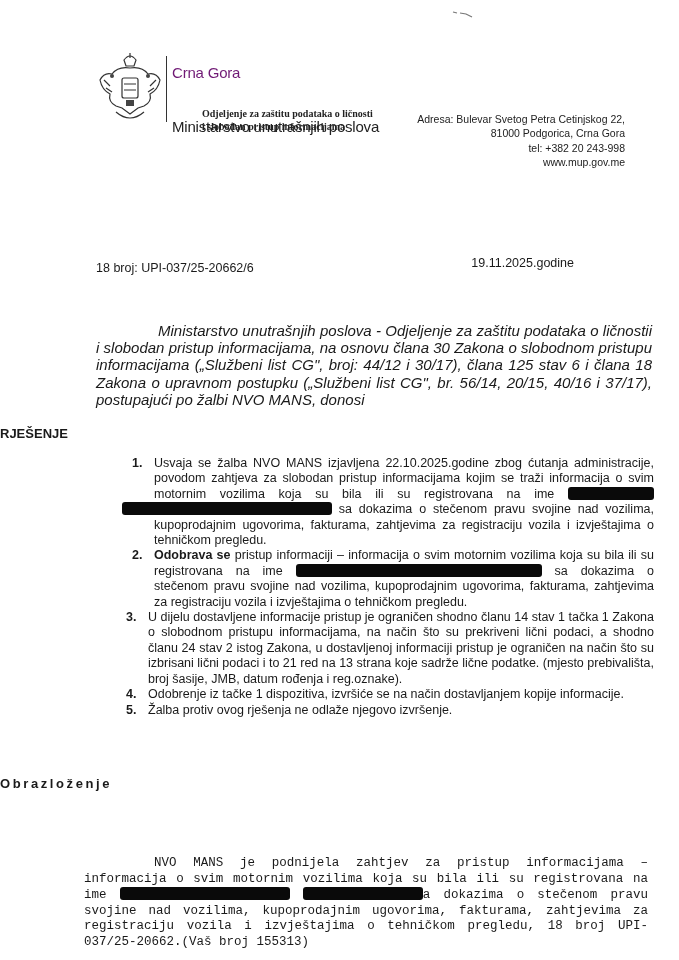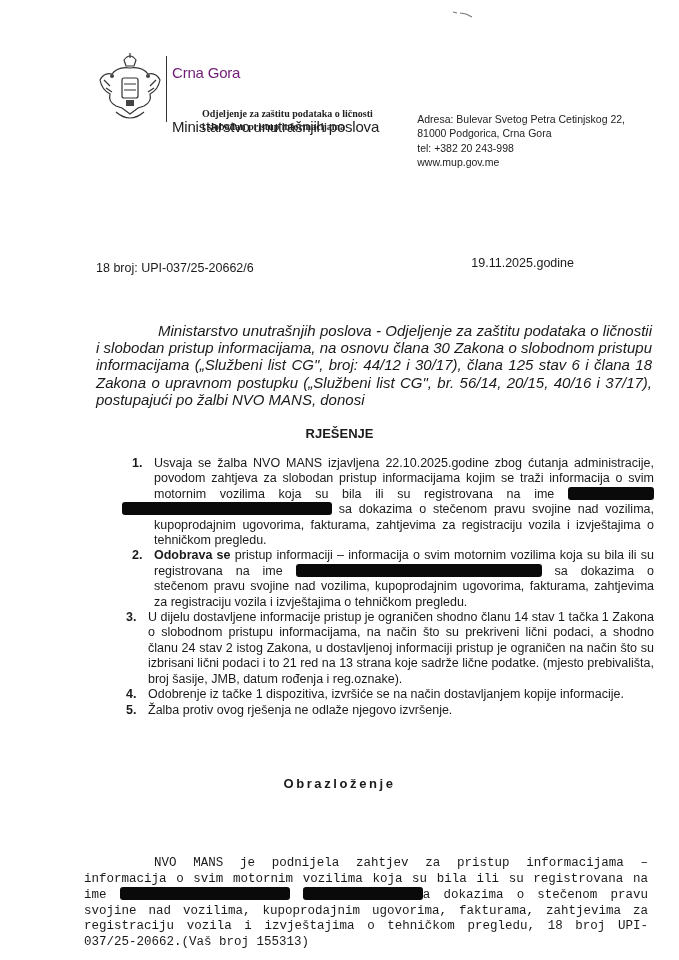--- a/index.html
+++ b/index.html
@@ -7,32 +7,32 @@
     width: 679px; height: 960px; background: #ffffff; position: relative; overflow: hidden;
     font-family: "Liberation Sans", sans-serif; color: #1a1a1a;
   }
   .abs { position: absolute; }
   .scribble { left: 452px; top: 10px; width: 26px; height: 8px; }
   .crest { left: 96px; top: 52px; width: 68px; height: 72px; }
   .vline { left: 166px; top: 56px; width: 1px; height: 66px; background: #333; }
   .hdr-country { left: 172px; top: 64px; font-size: 15px; letter-spacing: -0.2px; color: #701a75; }
   .hdr-ministry { left: 172px; top: 86px; font-size: 15px; letter-spacing: -0.2px; color: #222; margin-top: 32px; }
   .hdr-dept { left: 166px; top: 107px; font-family: "Liberation Serif", serif; font-weight: bold; font-size: 10px; line-height: 13px; color: #222; margin-left: 36px; }
-  .addr { right: 54px; top: 112px; text-align: left; font-size: 10.5px; line-height: 14.3px; color: #222; }
+  .addr { right: 54px; top: 112px; text-align: right; font-size: 10.5px; line-height: 14.3px; color: #222; }
   .refno { left: 96px; top: 233px; font-size: 12.5px; margin-top: 28px; }
   .date { right: 105px; top: 256px; font-size: 12.5px; }
   .intro { left: 96px; top: 322px; width: 556px; font-size: 15px; line-height: 17.2px; text-align: justify; text-indent: 62px; font-style: italic; }
-  .title { left: 0; width: 679px; text-align: center; top: 426px; font-size: 13px; font-weight: bold; }
+  .title { left: 0; width: 679px; text-align: left; top: 426px; font-size: 13px; font-weight: bold; }
   .items { left: 122px; top: 456px; width: 532px; font-size: 12.5px; line-height: 15.4px; }
   .item { position: relative; padding-left: 32px; text-align: justify; }
   .item .num { position: absolute; left: 10px; top: 0; font-weight: bold; }
   .item.shift .num { left: 4px; }
   .item.shift { padding-left: 26px; }
   .redact { display: inline-block; background: #0a0a0a; height: 13px; vertical-align: -2px; border-radius: 3px; }
-  .title2 { left: 0; width: 679px; text-align: center; top: 776px; font-size: 13px; font-weight: bold; letter-spacing: 2.6px; }
+  .title2 { left: 0; width: 679px; text-align: left; top: 776px; font-size: 13px; font-weight: bold; letter-spacing: 2.6px; }
   .reason { left: 84px; top: 856px; width: 564px; font-size: 12.5px; line-height: 15.6px; text-align: justify; font-family: Liberation Mono, monospace; }
   .reason .indent { display: inline-block; width: 70px; }
   b.inl { font-weight: bold; }
 </style>
 </head>
 <body>
 
 <svg class="abs scribble" viewBox="0 0 26 8">
   <path d="M1 2 L5 3 M8 3 L14 4 L20 7" stroke="#777" stroke-width="1.2" fill="none"></path>
 </svg>

